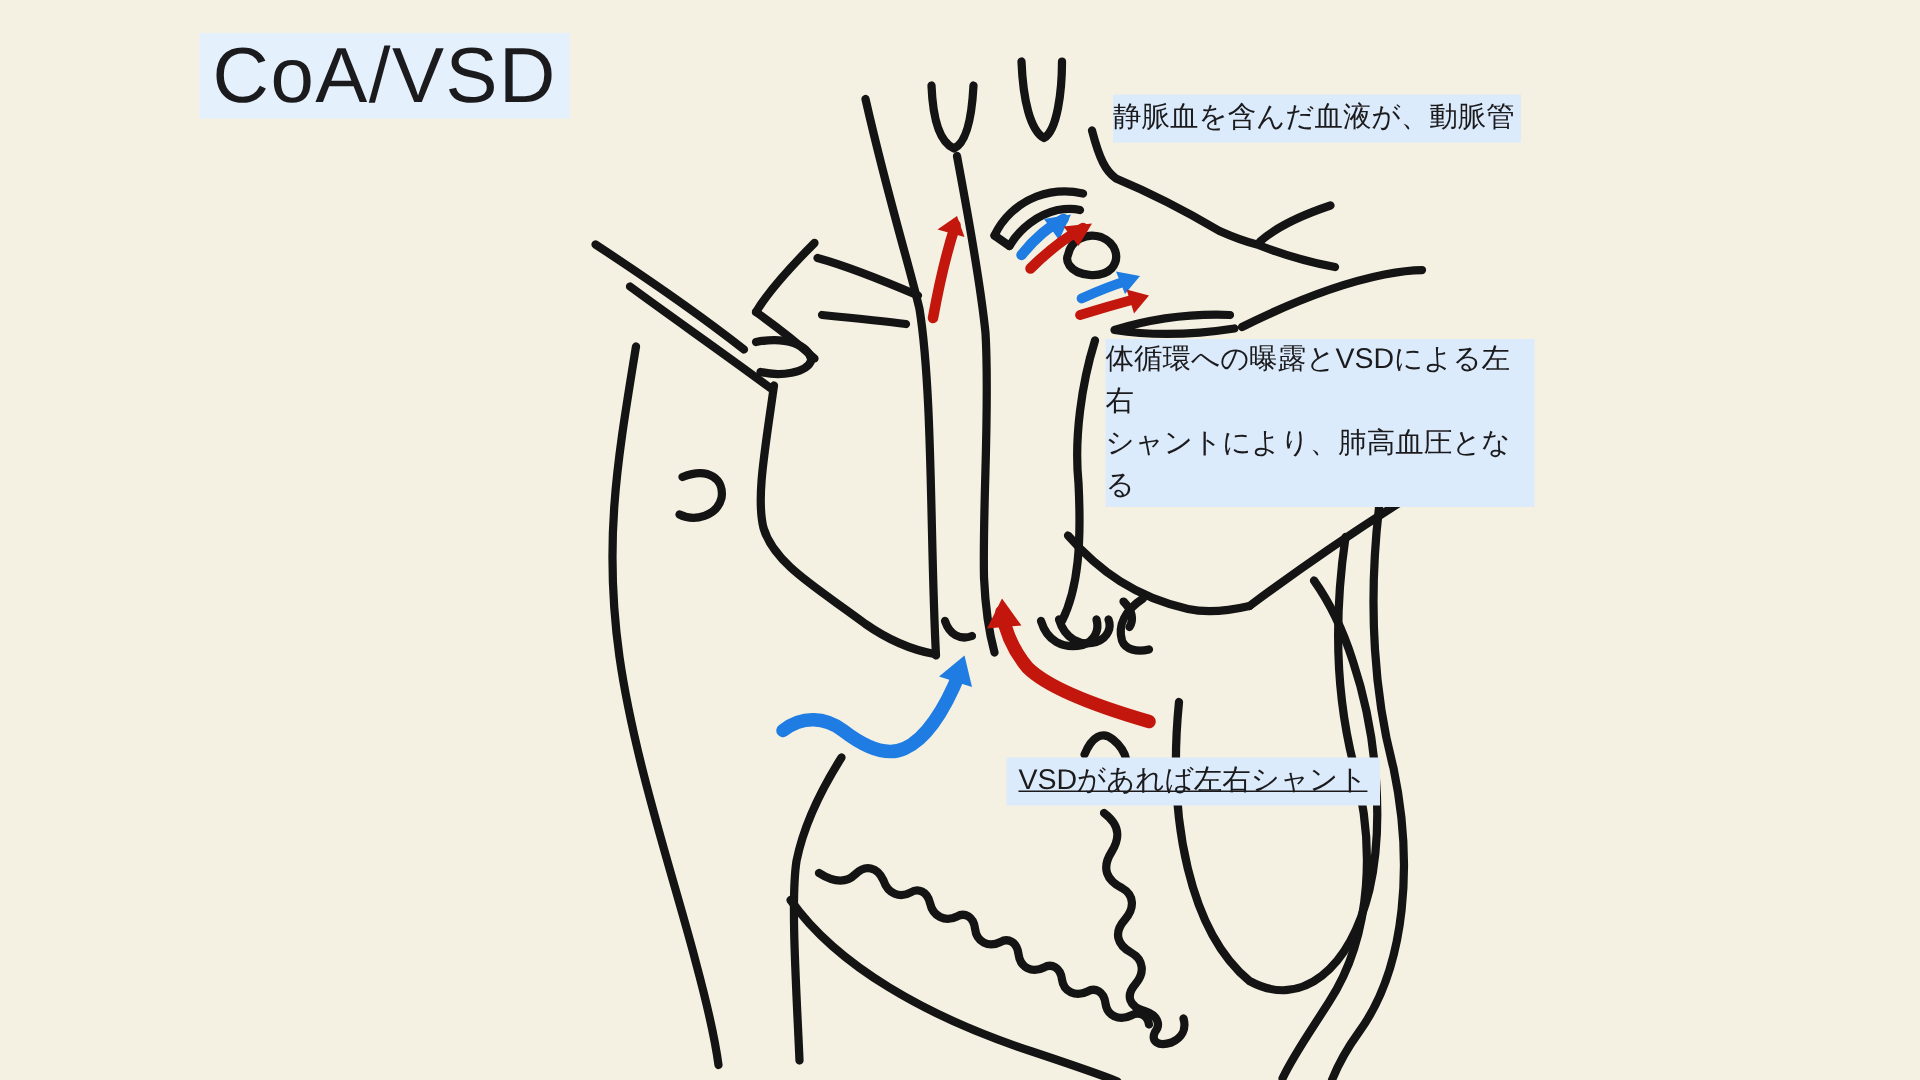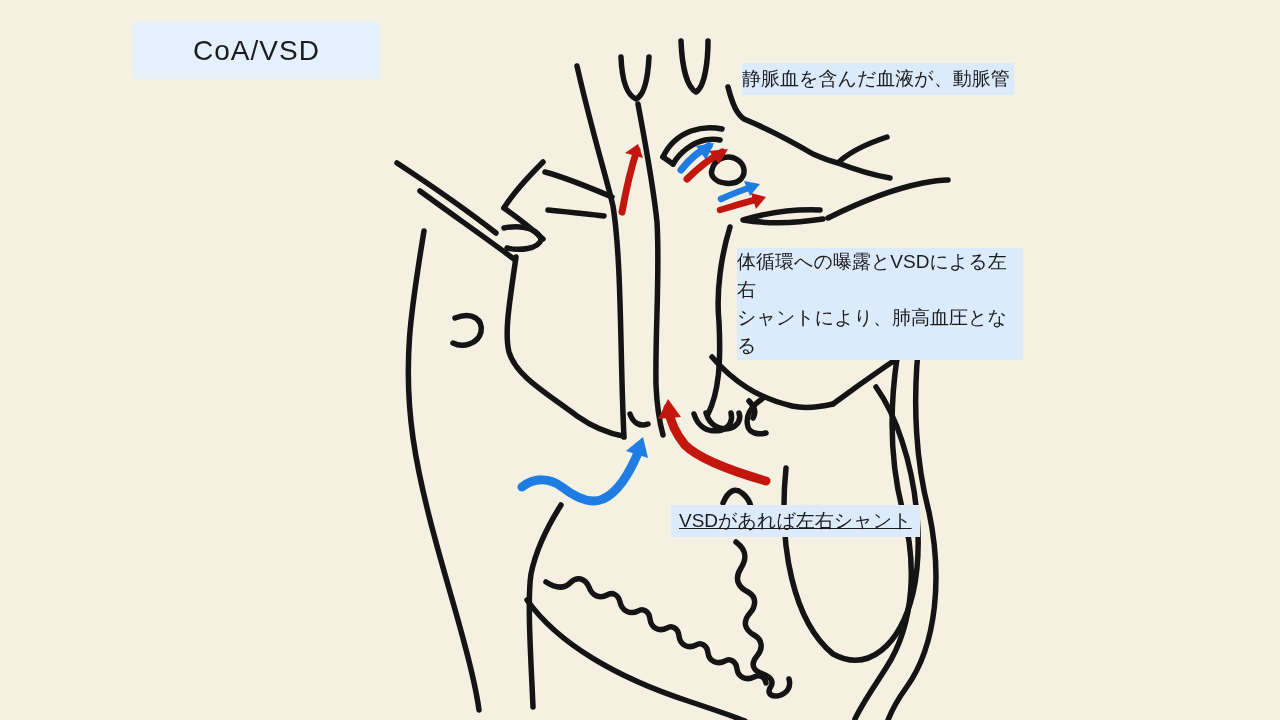--- a/index.html
+++ b/index.html
@@ -13,30 +13,30 @@
     background:var(--bg);
     font-family:"Liberation Sans","DejaVu Sans",sans-serif;
     color:var(--text);
   }
   .stage{position:absolute;inset:0;width:1280px;height:720px;}
   svg.drawing{position:absolute;left:0;top:0;}
   .title-box{
     position:absolute;left:133px;top:22px;width:247px;height:57px;
     background:var(--title-bg);
     display:flex;align-items:center;justify-content:center;
-    font-size:28px;letter-spacing:1px;color:var(--text);
+    font-size:52px;letter-spacing:1px;color:var(--text);
   }
   .note{
     position:absolute;
     background:var(--label-bg);
     font-size:19px;line-height:30px;text-align:left;
     color:var(--text);
   }
   .note-1{left:742px;top:63px;width:272px;padding:1px 0;}
-  .note-2{left:737px;top:226px;width:286px;line-height:28px;padding:0;margin-top:22px;}
+  .note-2{left:737px;top:226px;width:286px;line-height:28px;padding:0;}
   .note-3{left:671px;top:505px;padding:2px 8px;white-space:nowrap;line-height:28px;text-decoration:underline;}
   .ink{stroke:var(--ink);stroke-width:5.5;fill:none;stroke-linecap:round;stroke-linejoin:round;}
   .red-a{stroke:var(--red);fill:none;stroke-linecap:round;}
   .blue-a{stroke:var(--blue);fill:none;stroke-linecap:round;}
   .red-h{fill:var(--red);stroke:none;}
   .blue-h{fill:var(--blue);stroke:none;}
 </style>
 </head>
 <body>
 

